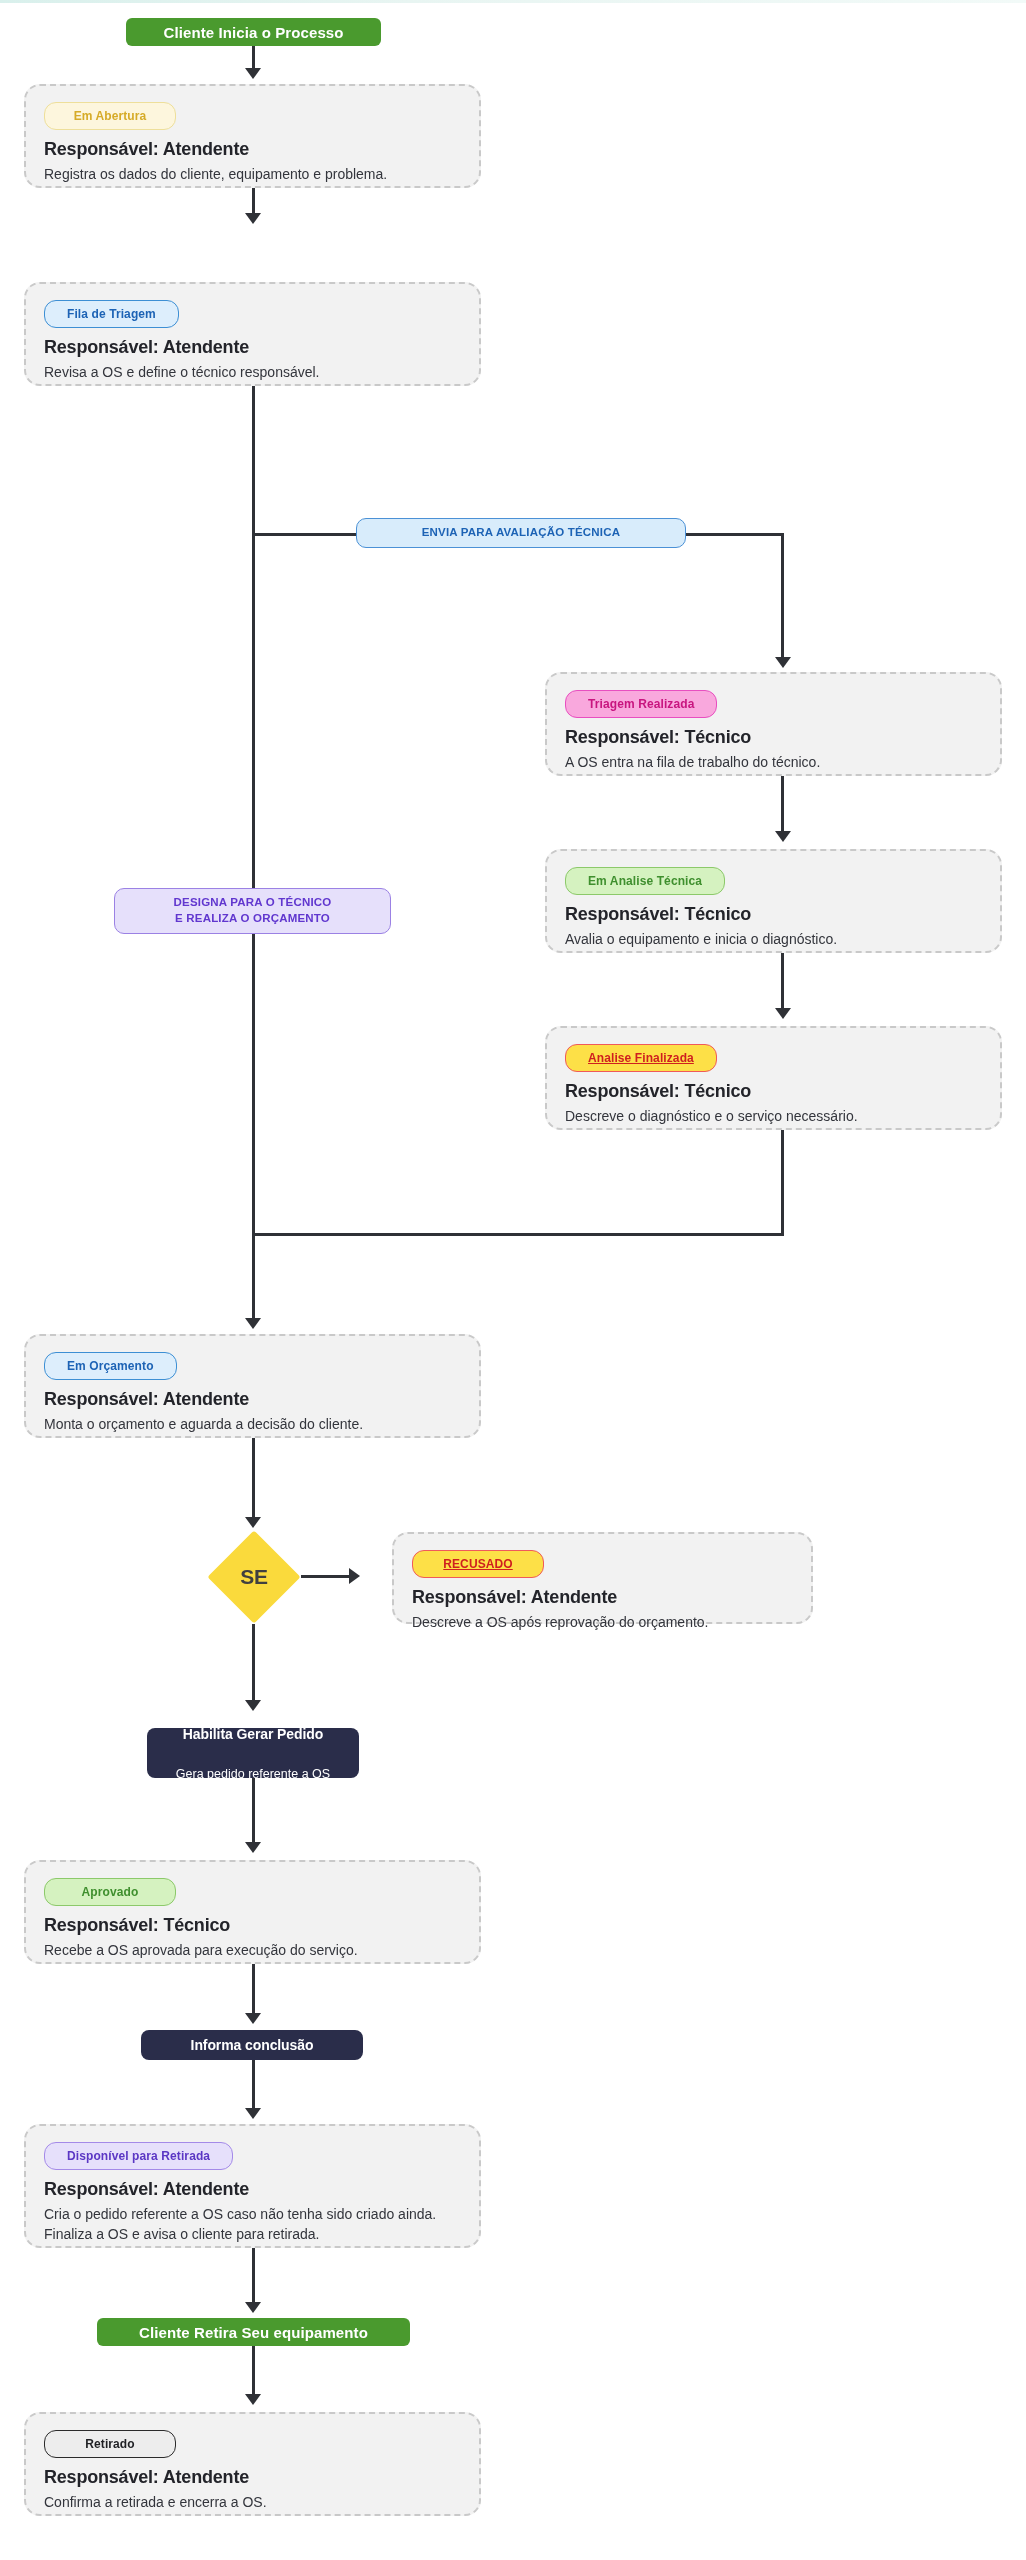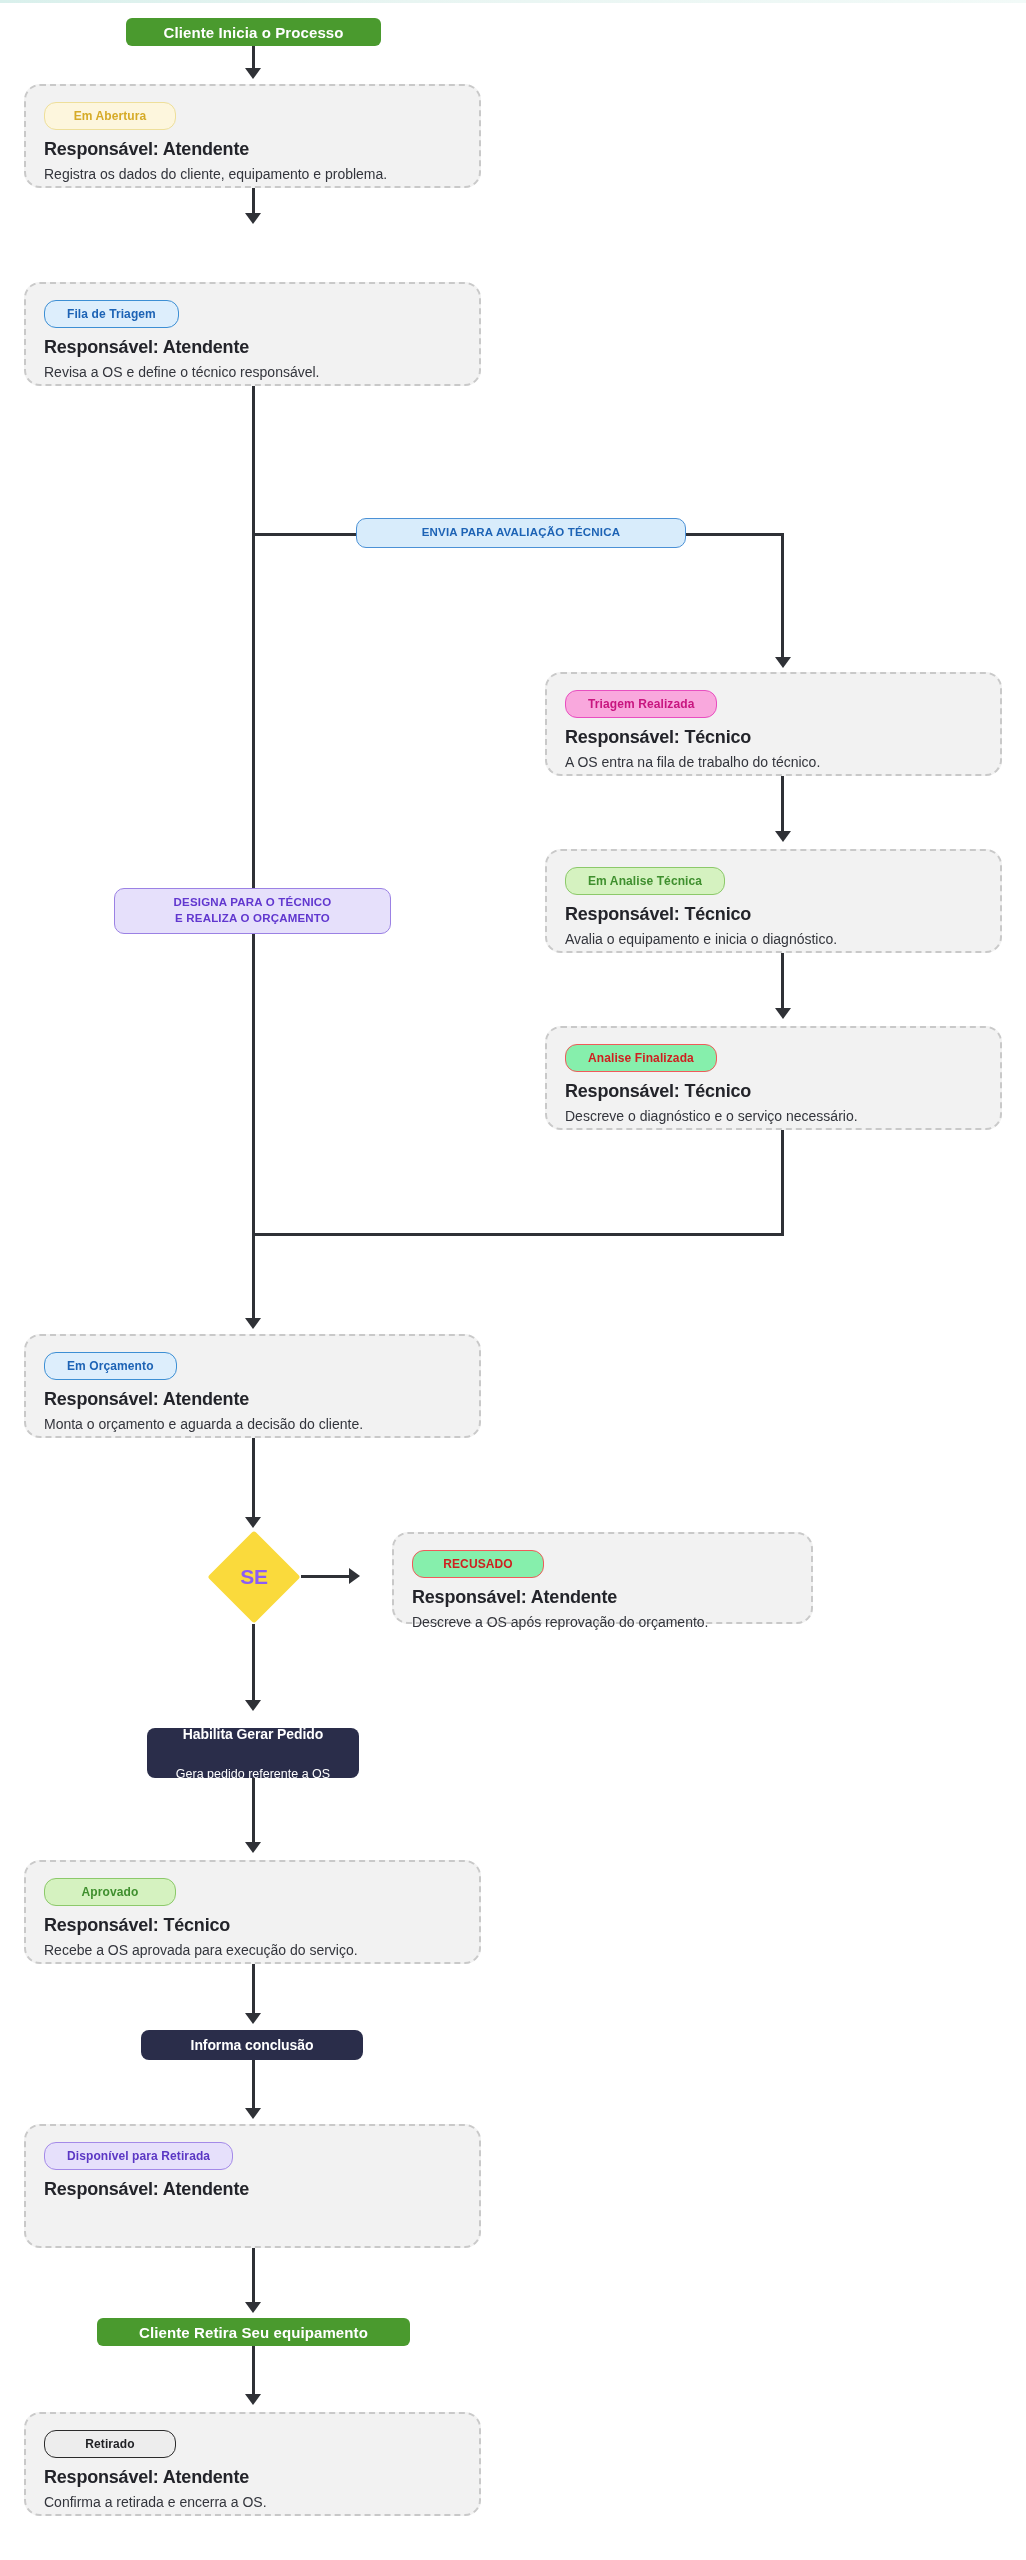--- a/index.html
+++ b/index.html
@@ -63,21 +63,21 @@
     font-size:14px;
     color:#33353c;
     line-height:1.45;
   }
 
   
   .b-amber {background:#fdf6dd;border:1.6px solid #eedf9a;color:#d6ab28;}
   .b-blue  {background:#ddeefc;border:1.6px solid #3d8fd4;color:#1d63b5;}
   .b-pink  {background:#f9a8dd;border:1.6px solid #e84fc0;color:#c8157f;}
   .b-green {background:#d5f2c0;border:1.6px solid #8cc96a;color:#3f8f2e;}
-  .b-red   {background:#86efac;border:1.6px solid #f05a5a;color:#cf1f1f;}
+  .b-red   {background:#fde047;border:1.6px solid #f05a5a;color:#cf1f1f;text-decoration:underline;}
   .b-purple{background:#e6e0fb;border:1.6px solid #a48ae8;color:#5b37c4;}
   .b-gray  {background:#ededed;border:1.6px solid #2b2b2b;color:#1f2024;}
 
   
   .flowlabel{
     position:absolute;
     border-radius:10px;
     font-size:11.5px;
     font-weight:bold;
     text-align:center;
@@ -106,21 +106,21 @@
   
   .diamond-wrap{position:absolute;}
   .diamond{
     width:66px;height:66px;background:#fada3c;
     transform:rotate(45deg);
     border-radius:3px;
   }
   .diamond-label{
     position:absolute;left:0;top:0;width:94px;height:94px;
     display:flex;align-items:center;justify-content:center;
-    font-size:21px;font-weight:bold;color:#8b5cf6;letter-spacing:-.3px;
+    font-size:21px;font-weight:bold;color:#404040;letter-spacing:-.3px;
   }
 
   
   .vline{position:absolute;background:#2f3136;width:3px;}
   .hline{position:absolute;background:#2f3136;height:3px;}
   .arrowdown{
     position:absolute;width:0;height:0;
     border-left:8px solid transparent;
     border-right:8px solid transparent;
     border-top:11px solid #2f3136;
@@ -250,20 +250,21 @@
   <div class="darknode" style="left:141px;top:2030px;width:222px;height:30px;">
     <span class="t1">Informa conclusão</span>
   </div>
 
   <div class="vline" style="left:252px;top:2060px;height:56px;"></div>
   <div class="arrowdown" style="left:245px;top:2108px;"></div>
 
   <div class="card" style="left:24px;top:2124px;width:457px;height:124px;">
     <span class="badge b-purple" style="min-width:160px;">Disponível para Retirada</span>
     <div class="resp">Responsável: Atendente</div>
+    <div class="desc">Cria o pedido referente a OS caso não tenha sido criado ainda. Finaliza a OS e avisa o cliente para retirada.</div>
   </div>
 
   <div class="vline" style="left:252px;top:2248px;height:60px;"></div>
   <div class="arrowdown" style="left:245px;top:2302px;"></div>
 
   <div class="terminal" style="left:97px;top:2318px;width:313px;height:28px;">Cliente Retira Seu equipamento</div>
 
   <div class="vline" style="left:252px;top:2346px;height:54px;"></div>
   <div class="arrowdown" style="left:245px;top:2394px;"></div>
 

